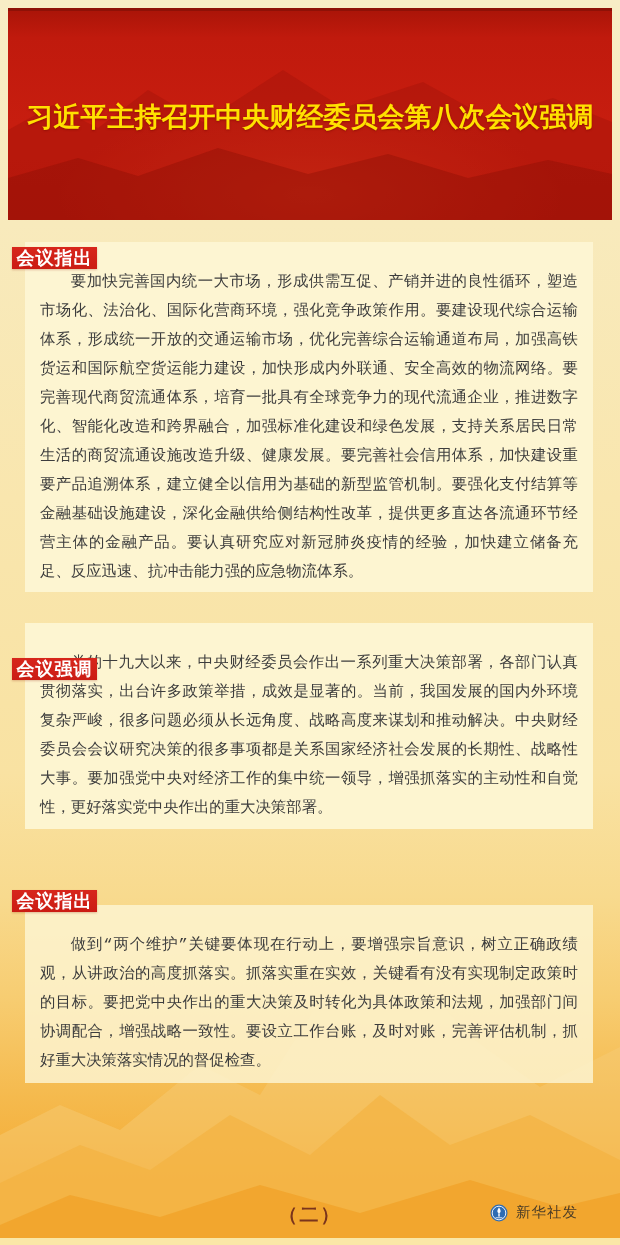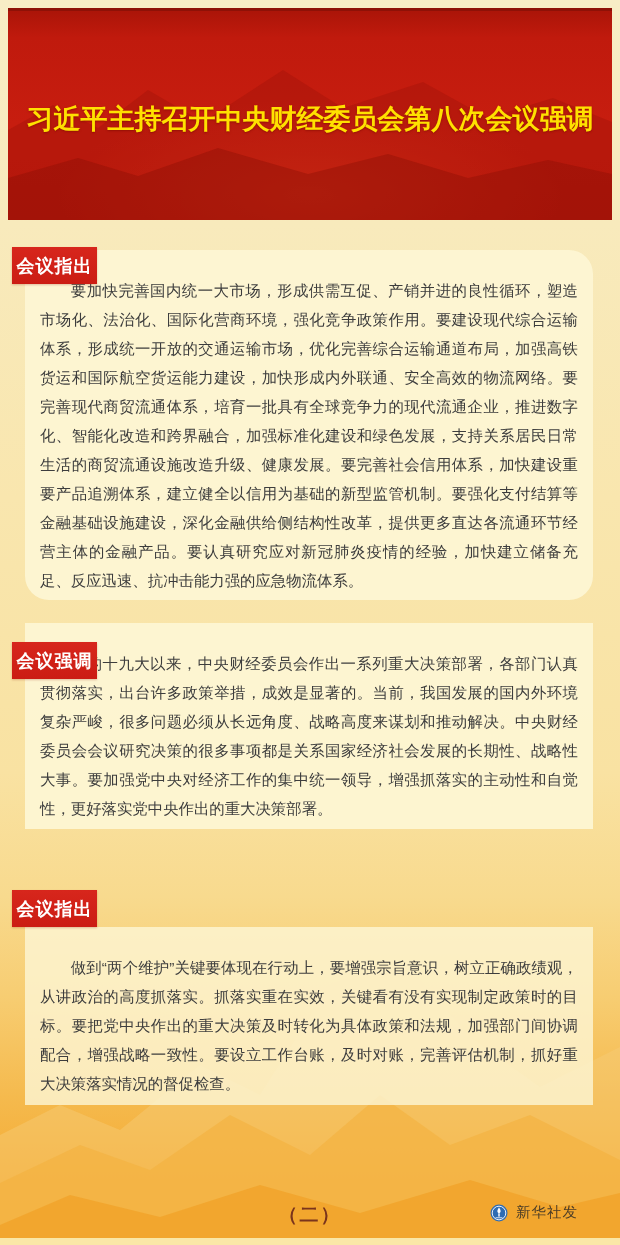--- a/index.html
+++ b/index.html
@@ -1,21 +1,21 @@
 <!DOCTYPE html>
 <html><head>
 <meta charset="utf-8">
 <style>
   html,body{margin:0;padding:0;background:#e8e8e8;}
   .page{
     position:relative;
     width:620px;height:1245px;
     margin:0 auto;
     overflow:hidden;
-    font-family:Liberation Sans, sans-serif;
+    font-family:Liberation Mono, monospace;
     background:linear-gradient(180deg,
       #f8edc6 0%,
       #f8eabc 18%,
       #f9e6ae 40%,
       #f9e2a2 62%,
       #f8da8e 72%,
       #f7cd72 80%,
       #f5ba4e 88%,
       #f4ab33 95%,
       #f4a727 100%);
@@ -38,43 +38,43 @@
   .title-line{
     color:#ffe100;font-weight:bold;letter-spacing:0px;
     text-shadow:0 1px 2px rgba(120,10,0,.55);
     white-space:nowrap;line-height:1.1;
   }
   .title-line.l1{font-size:27px;}
   .title-line.l2,.title-line.l3{font-size:28px;}
   
   .badge{
     position:absolute;left:12px;z-index:3;
-    width:85px;height:37px;
+    width:85px;height:22px;
     background:linear-gradient(180deg,#d7261c 0%,#cb1c13 100%);
     box-shadow:0 1px 2px rgba(140,20,5,.25);
     display:flex;align-items:center;justify-content:center;
     color:#ffffff;font-weight:bold;font-size:18px;letter-spacing:1px;
   }
   .content-box{
     position:absolute;left:25px;width:568px;z-index:2;
     background:rgba(253,245,211,.95);
     box-sizing:border-box;
     padding:26px 15px 0 15px;
   }
-  .content-box.translucent{background:rgba(253,245,211,.82);margin-top:22px;}
+  .content-box.translucent{background:rgba(253,245,211,.82);}
   .body-text{
     margin:0;
     color:#3d3d3d;
     font-size:15.4px;line-height:29px;
     text-align:justify;
     text-indent:2em;
   }
   .badge-1{top:247px;}
-  .box-1{top:250px;height:350px;border-radius:24px;}
-  .badge-2{top:642px;}
+  .box-1{top:242px;height:350px;}
+  .badge-2{top:658px;}
   .box-2{top:623px;height:206px;}
   .badge-3{top:890px;}
   .box-3{top:905px;height:178px;}
   
   .footer-mountains{
     position:absolute;left:0;bottom:0;width:620px;height:300px;z-index:1;
   }
   .bottom-strip{
     position:absolute;left:0;bottom:0;width:100%;height:7px;
     background:rgba(252,242,188,.85);z-index:5;

